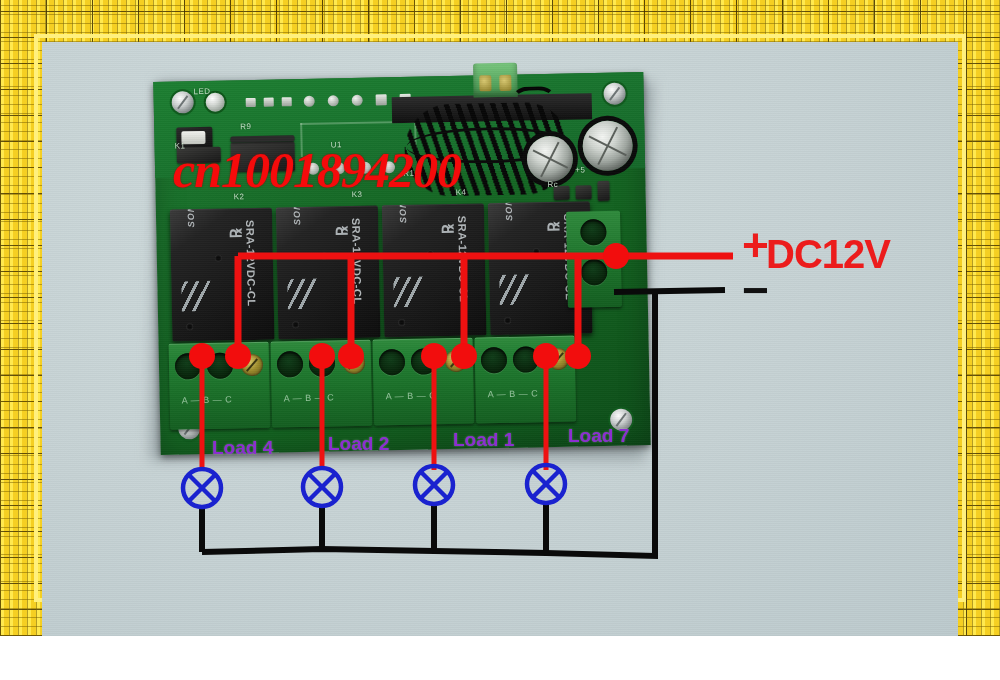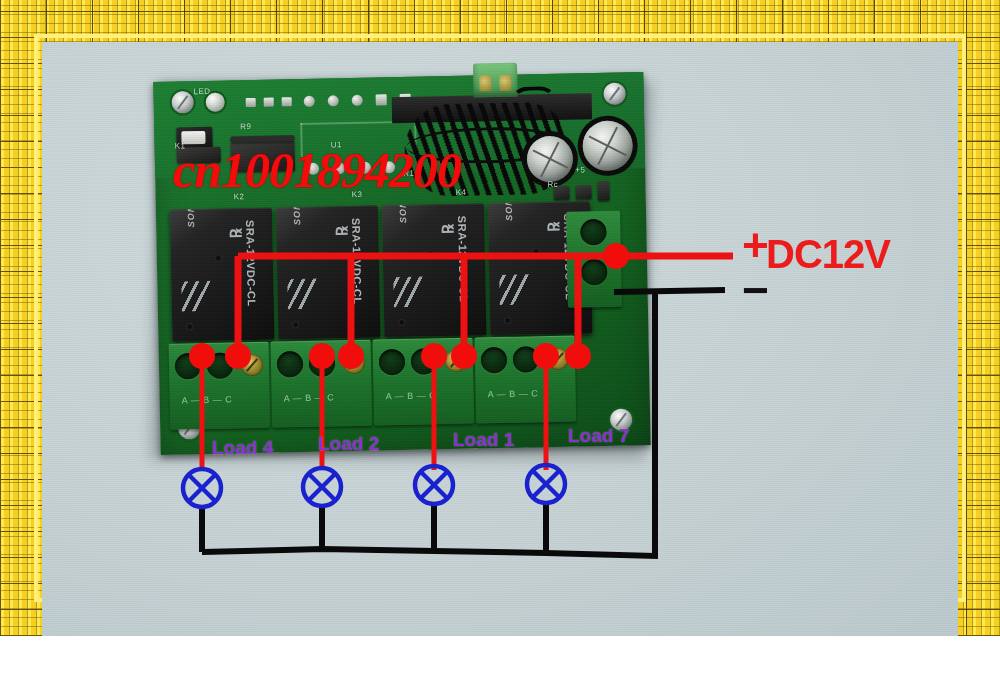--- a/index.html
+++ b/index.html
@@ -492,17 +492,17 @@
     </g>
   </svg>
 
   <div class="watermark">cn1001894200</div>
 
   <div class="plus-sign">+</div>
   <div class="minus-sign">−</div>
   <div class="dc-label">DC12V</div>
 
   <div class="load-label" style="left:212px;top:437px;">Load 4</div>
-  <div class="load-label" style="left:318px;top:433px;">Load 2</div>
+  <div class="load-label" style="left:328px;top:433px;">Load 2</div>
   <div class="load-label" style="left:453px;top:429px;">Load 1</div>
   <div class="load-label" style="left:568px;top:425px;">Load 7</div>
 
 </div>
 
 </body></html>

